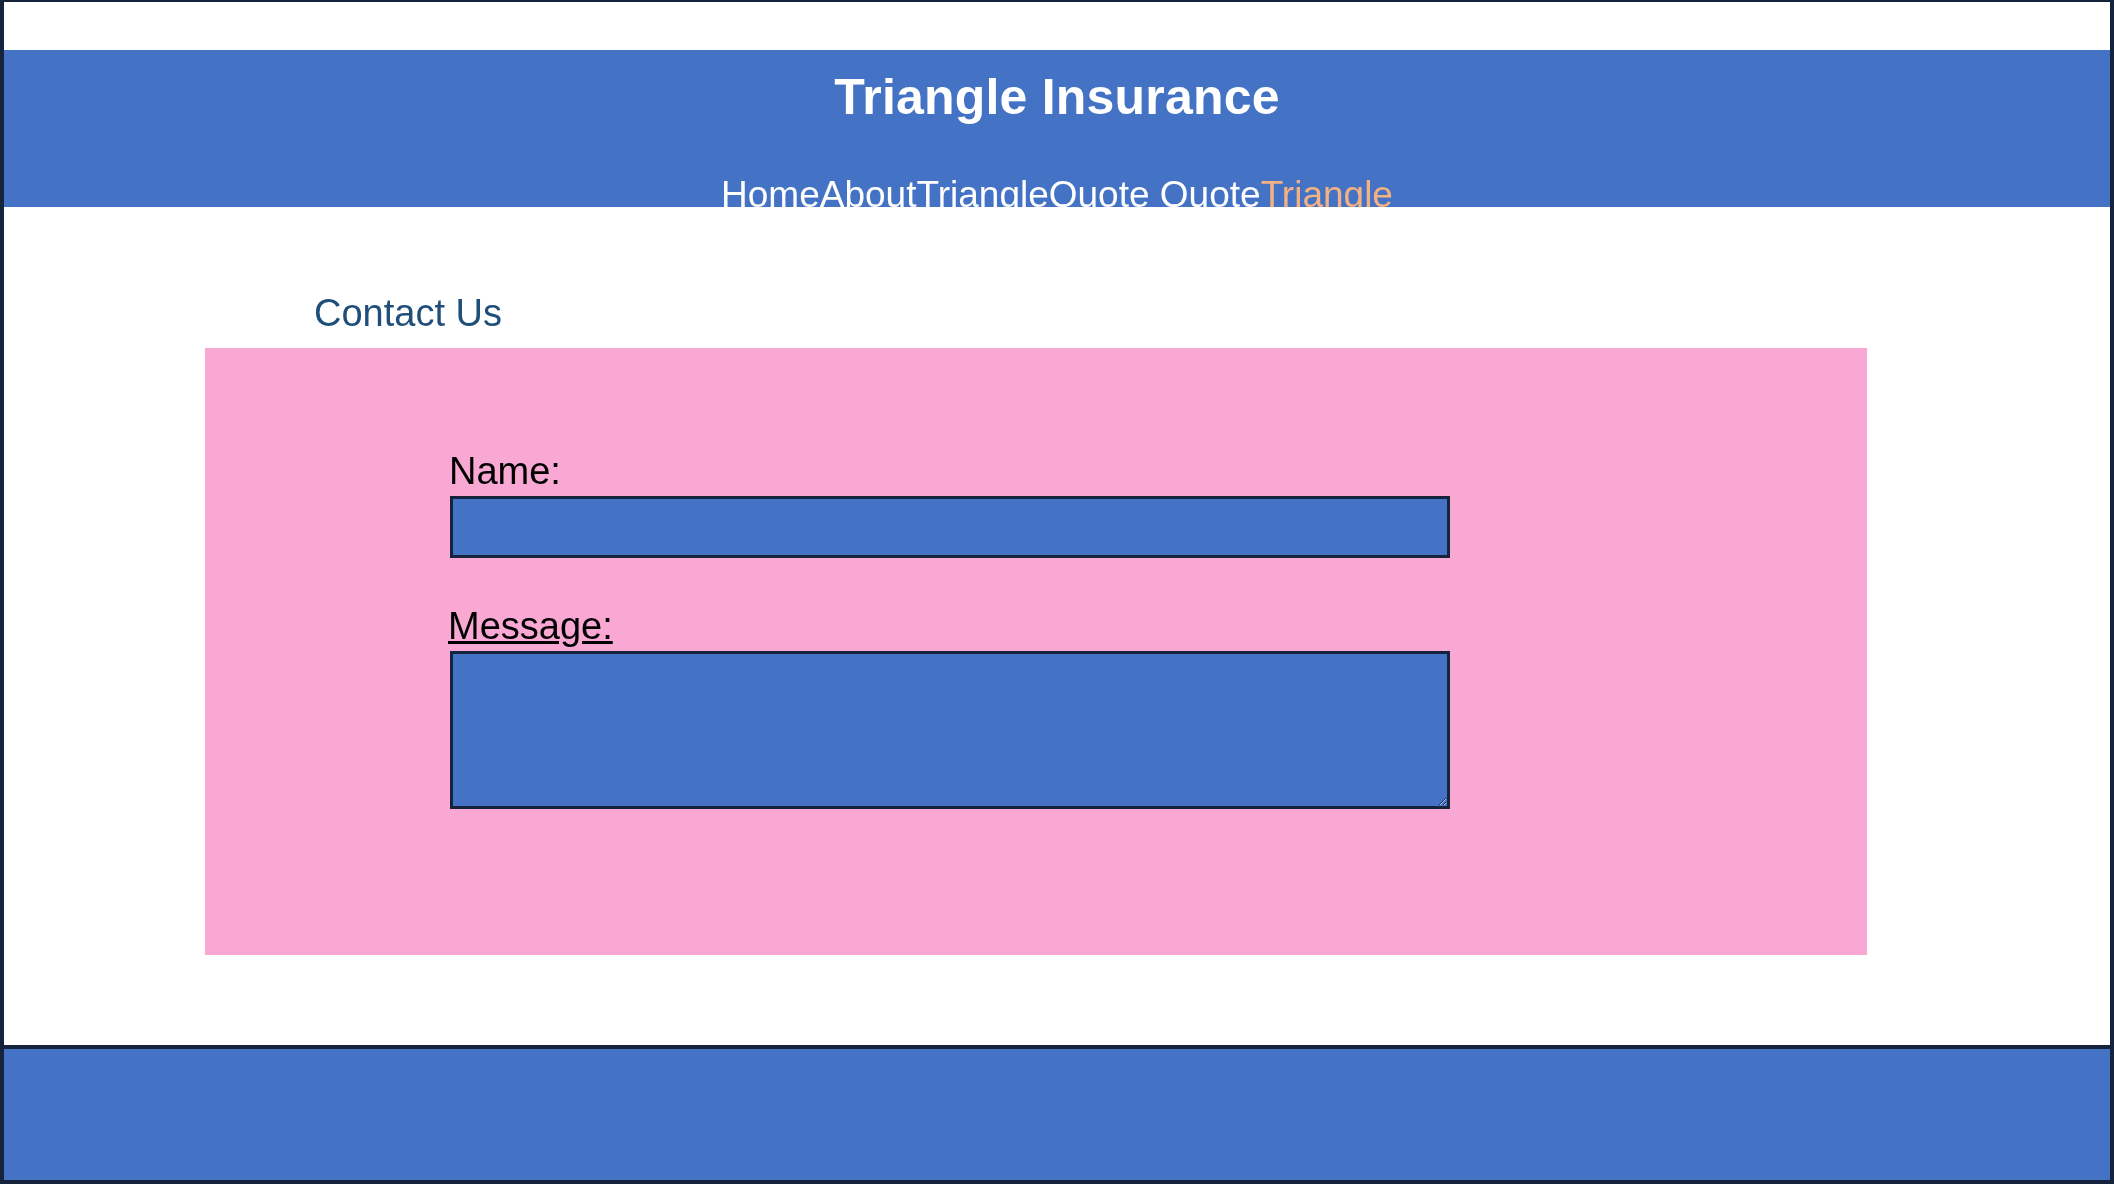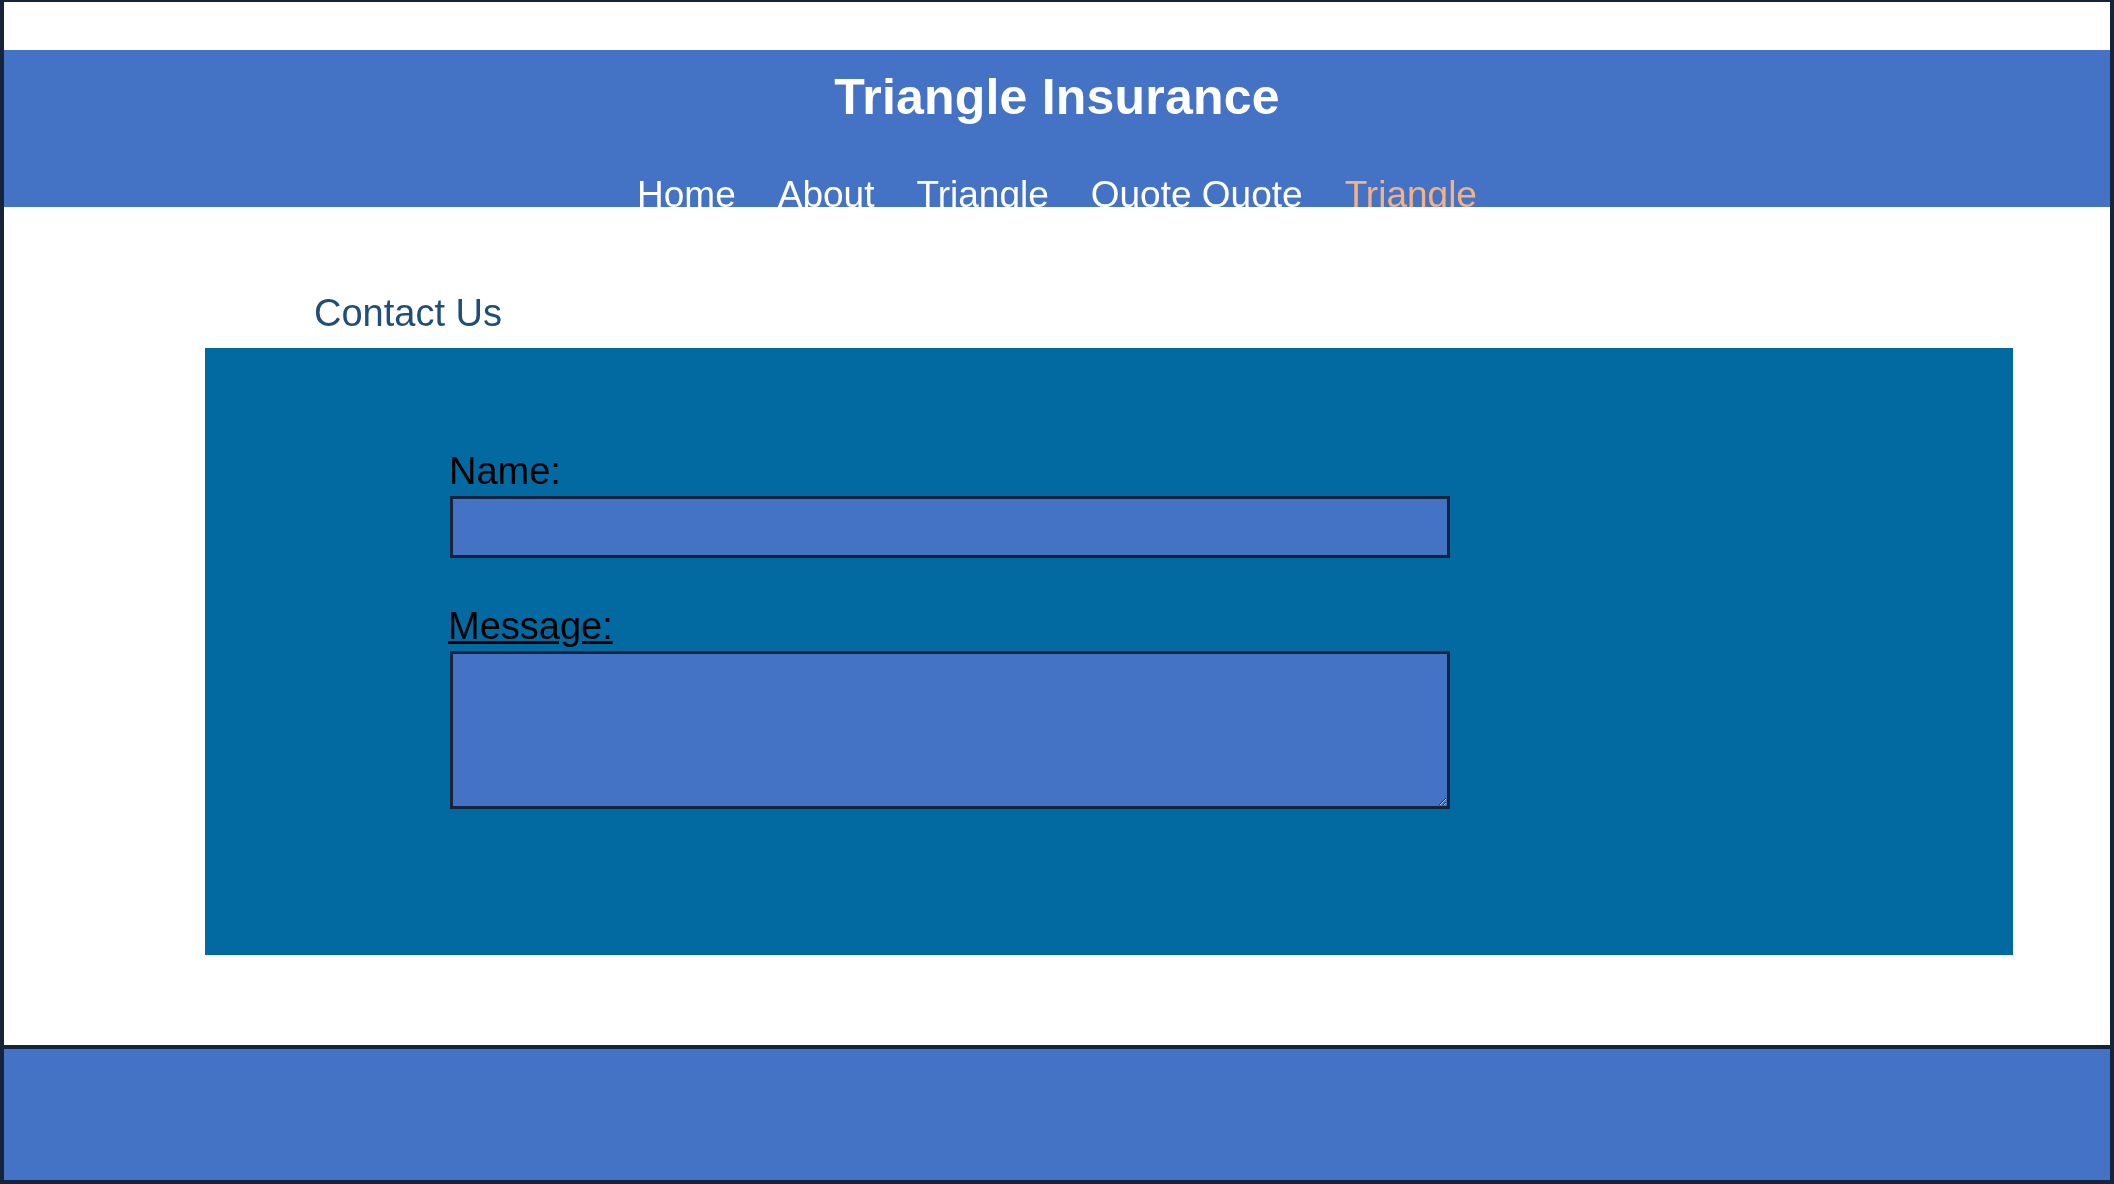--- a/index.html
+++ b/index.html
@@ -49,21 +49,20 @@
     white-space: nowrap;
   }
   #main-nav {
     position: absolute;
     left: 0;
     top: 122px;
     width: 2106px;
     display: flex;
     justify-content: center;
     align-items: center;
-    gap: 42px;
   }
   .nav-item {
     color: #ffffff;
     font-size: 37px;
     line-height: 46px;
     white-space: nowrap;
     cursor: pointer;
     text-decoration: none;
   }
   .nav-item.active {
@@ -88,23 +87,23 @@
     font-weight: normal;
     line-height: 46px;
     white-space: nowrap;
   }
 
   
   #contact-form-panel {
     position: absolute;
     left: 201px;
     top: 141px;
-    width: 1808px;
+    width: 1662px;
     height: 607px;
-    background: #0369a1;
+    background: #f9a8d4;
   }
   .field-label {
     position: absolute;
     color: #000000;
     font-size: 38px;
     line-height: 46px;
     white-space: nowrap;
   }
   #name-label { left: 244px; top: 100px; }
   #message-label { left: 243px; top: 255px; text-decoration: underline; }

